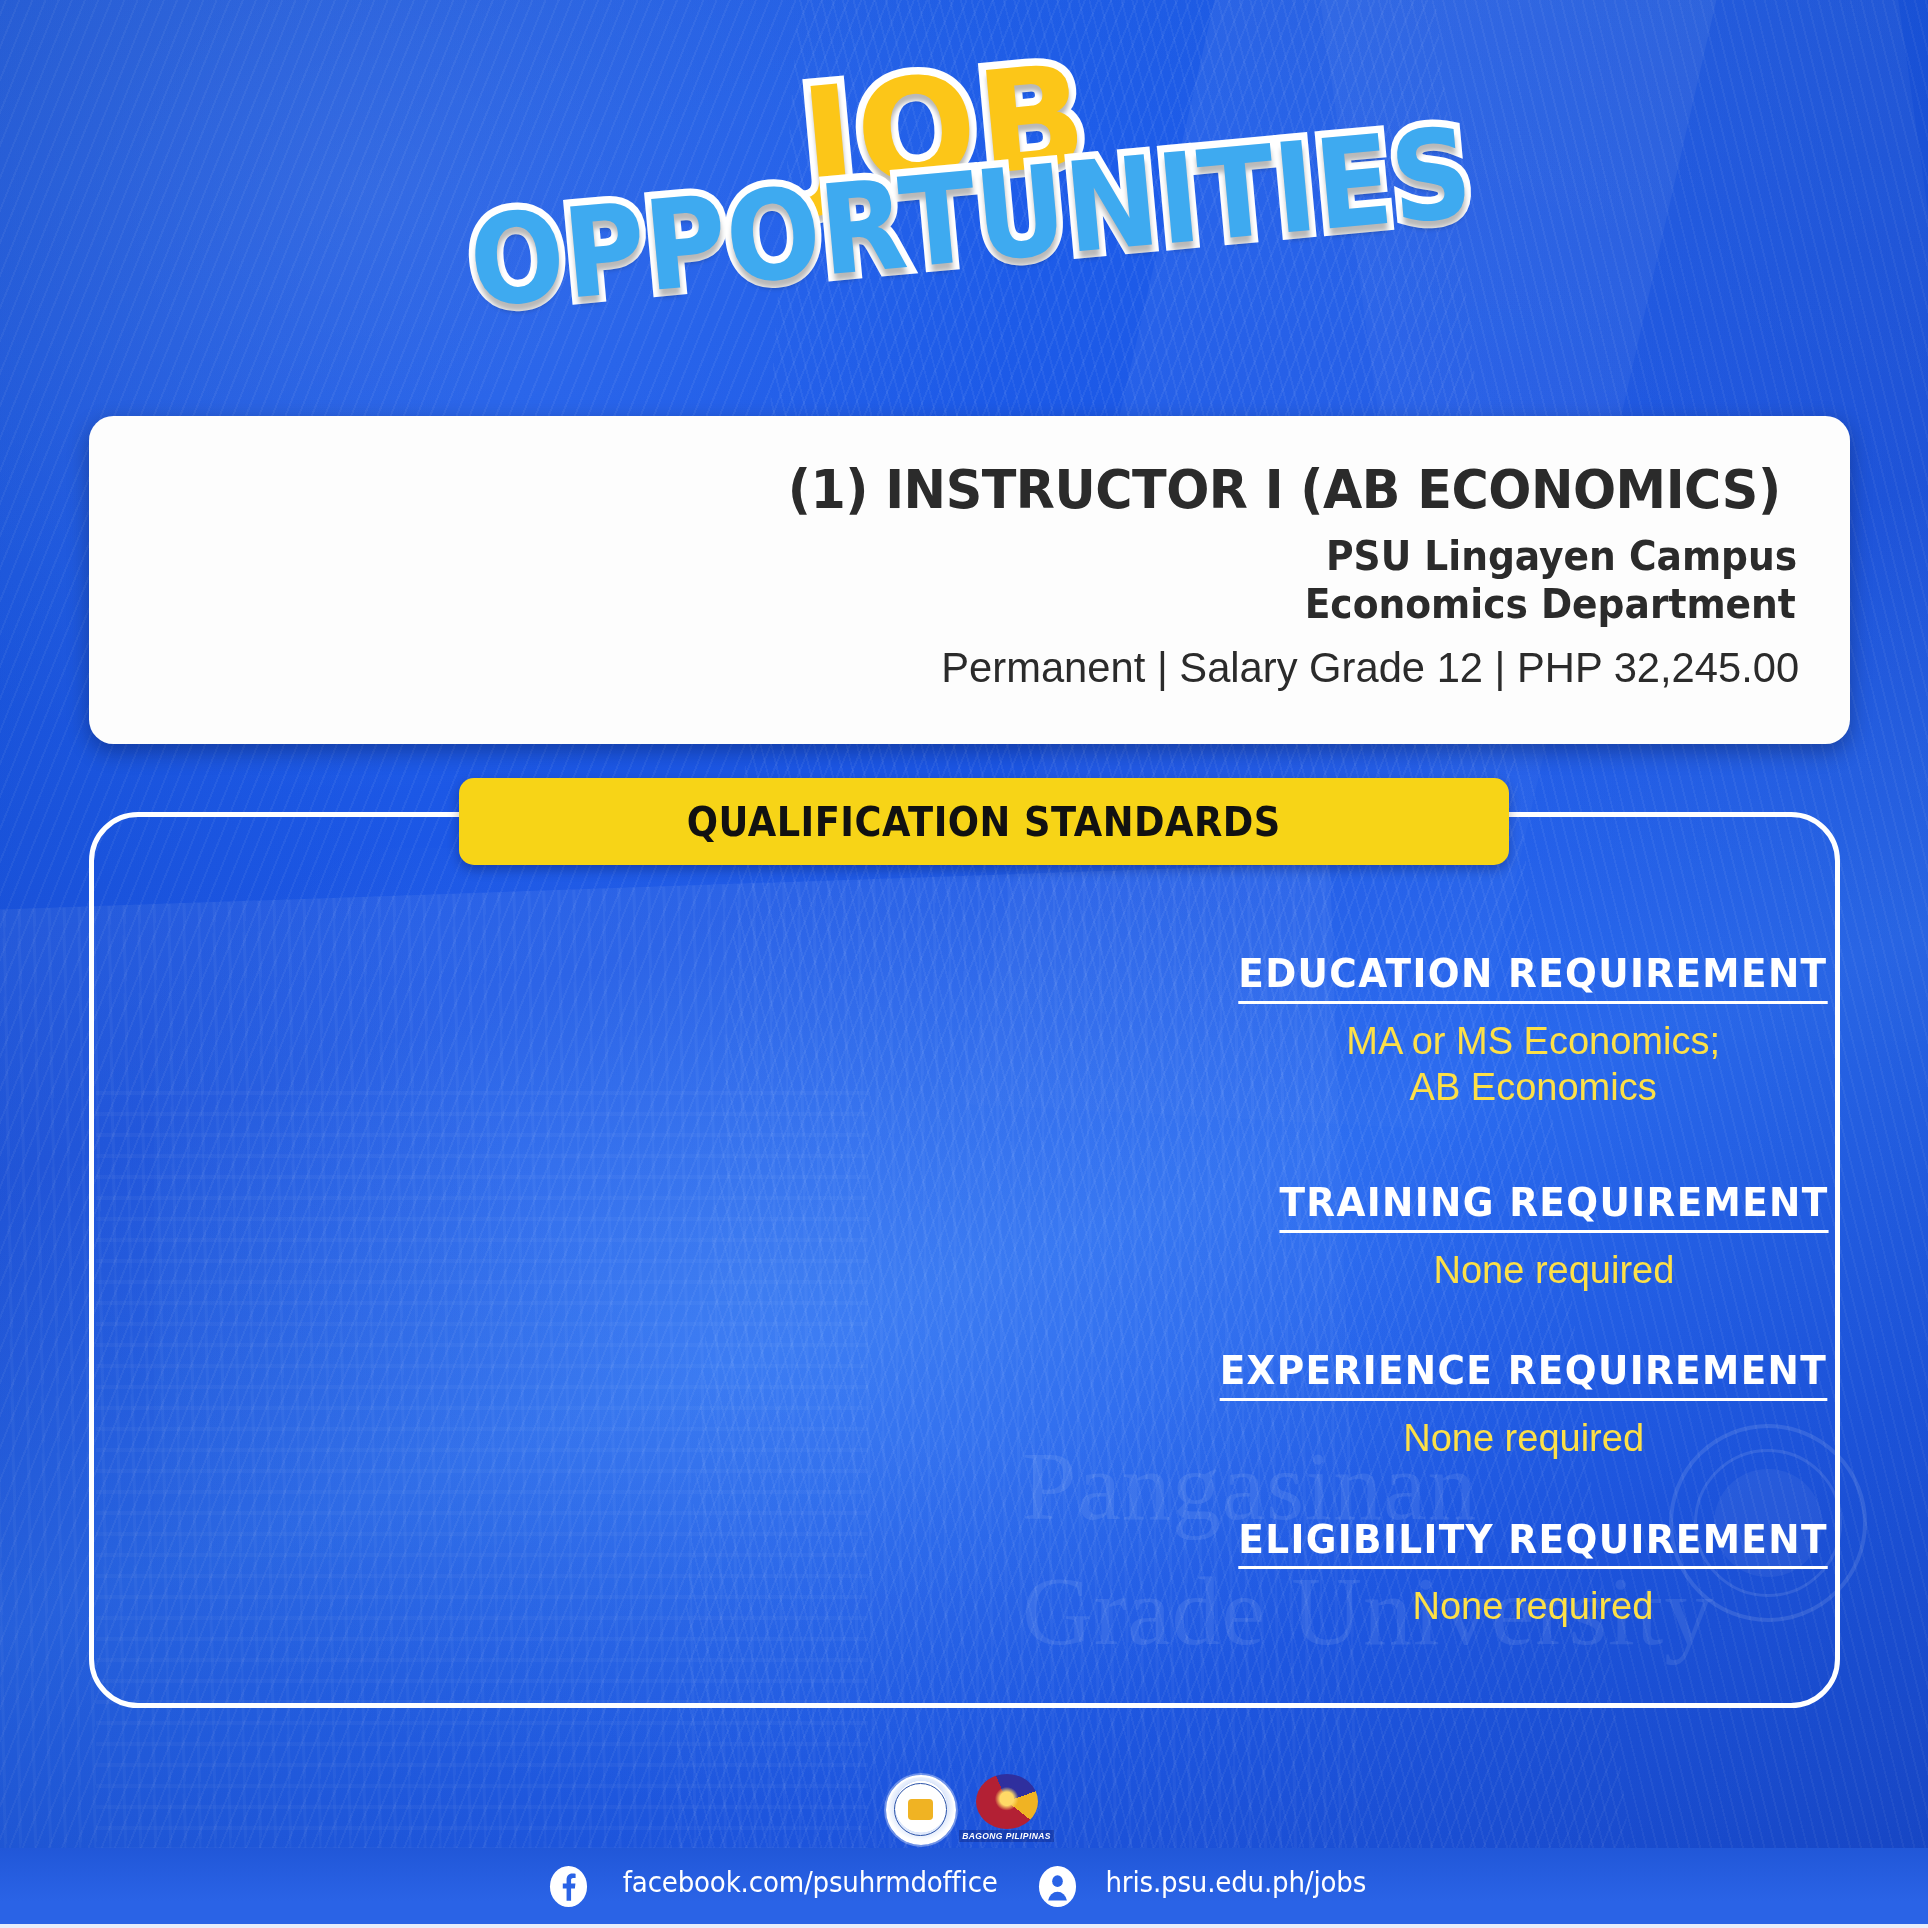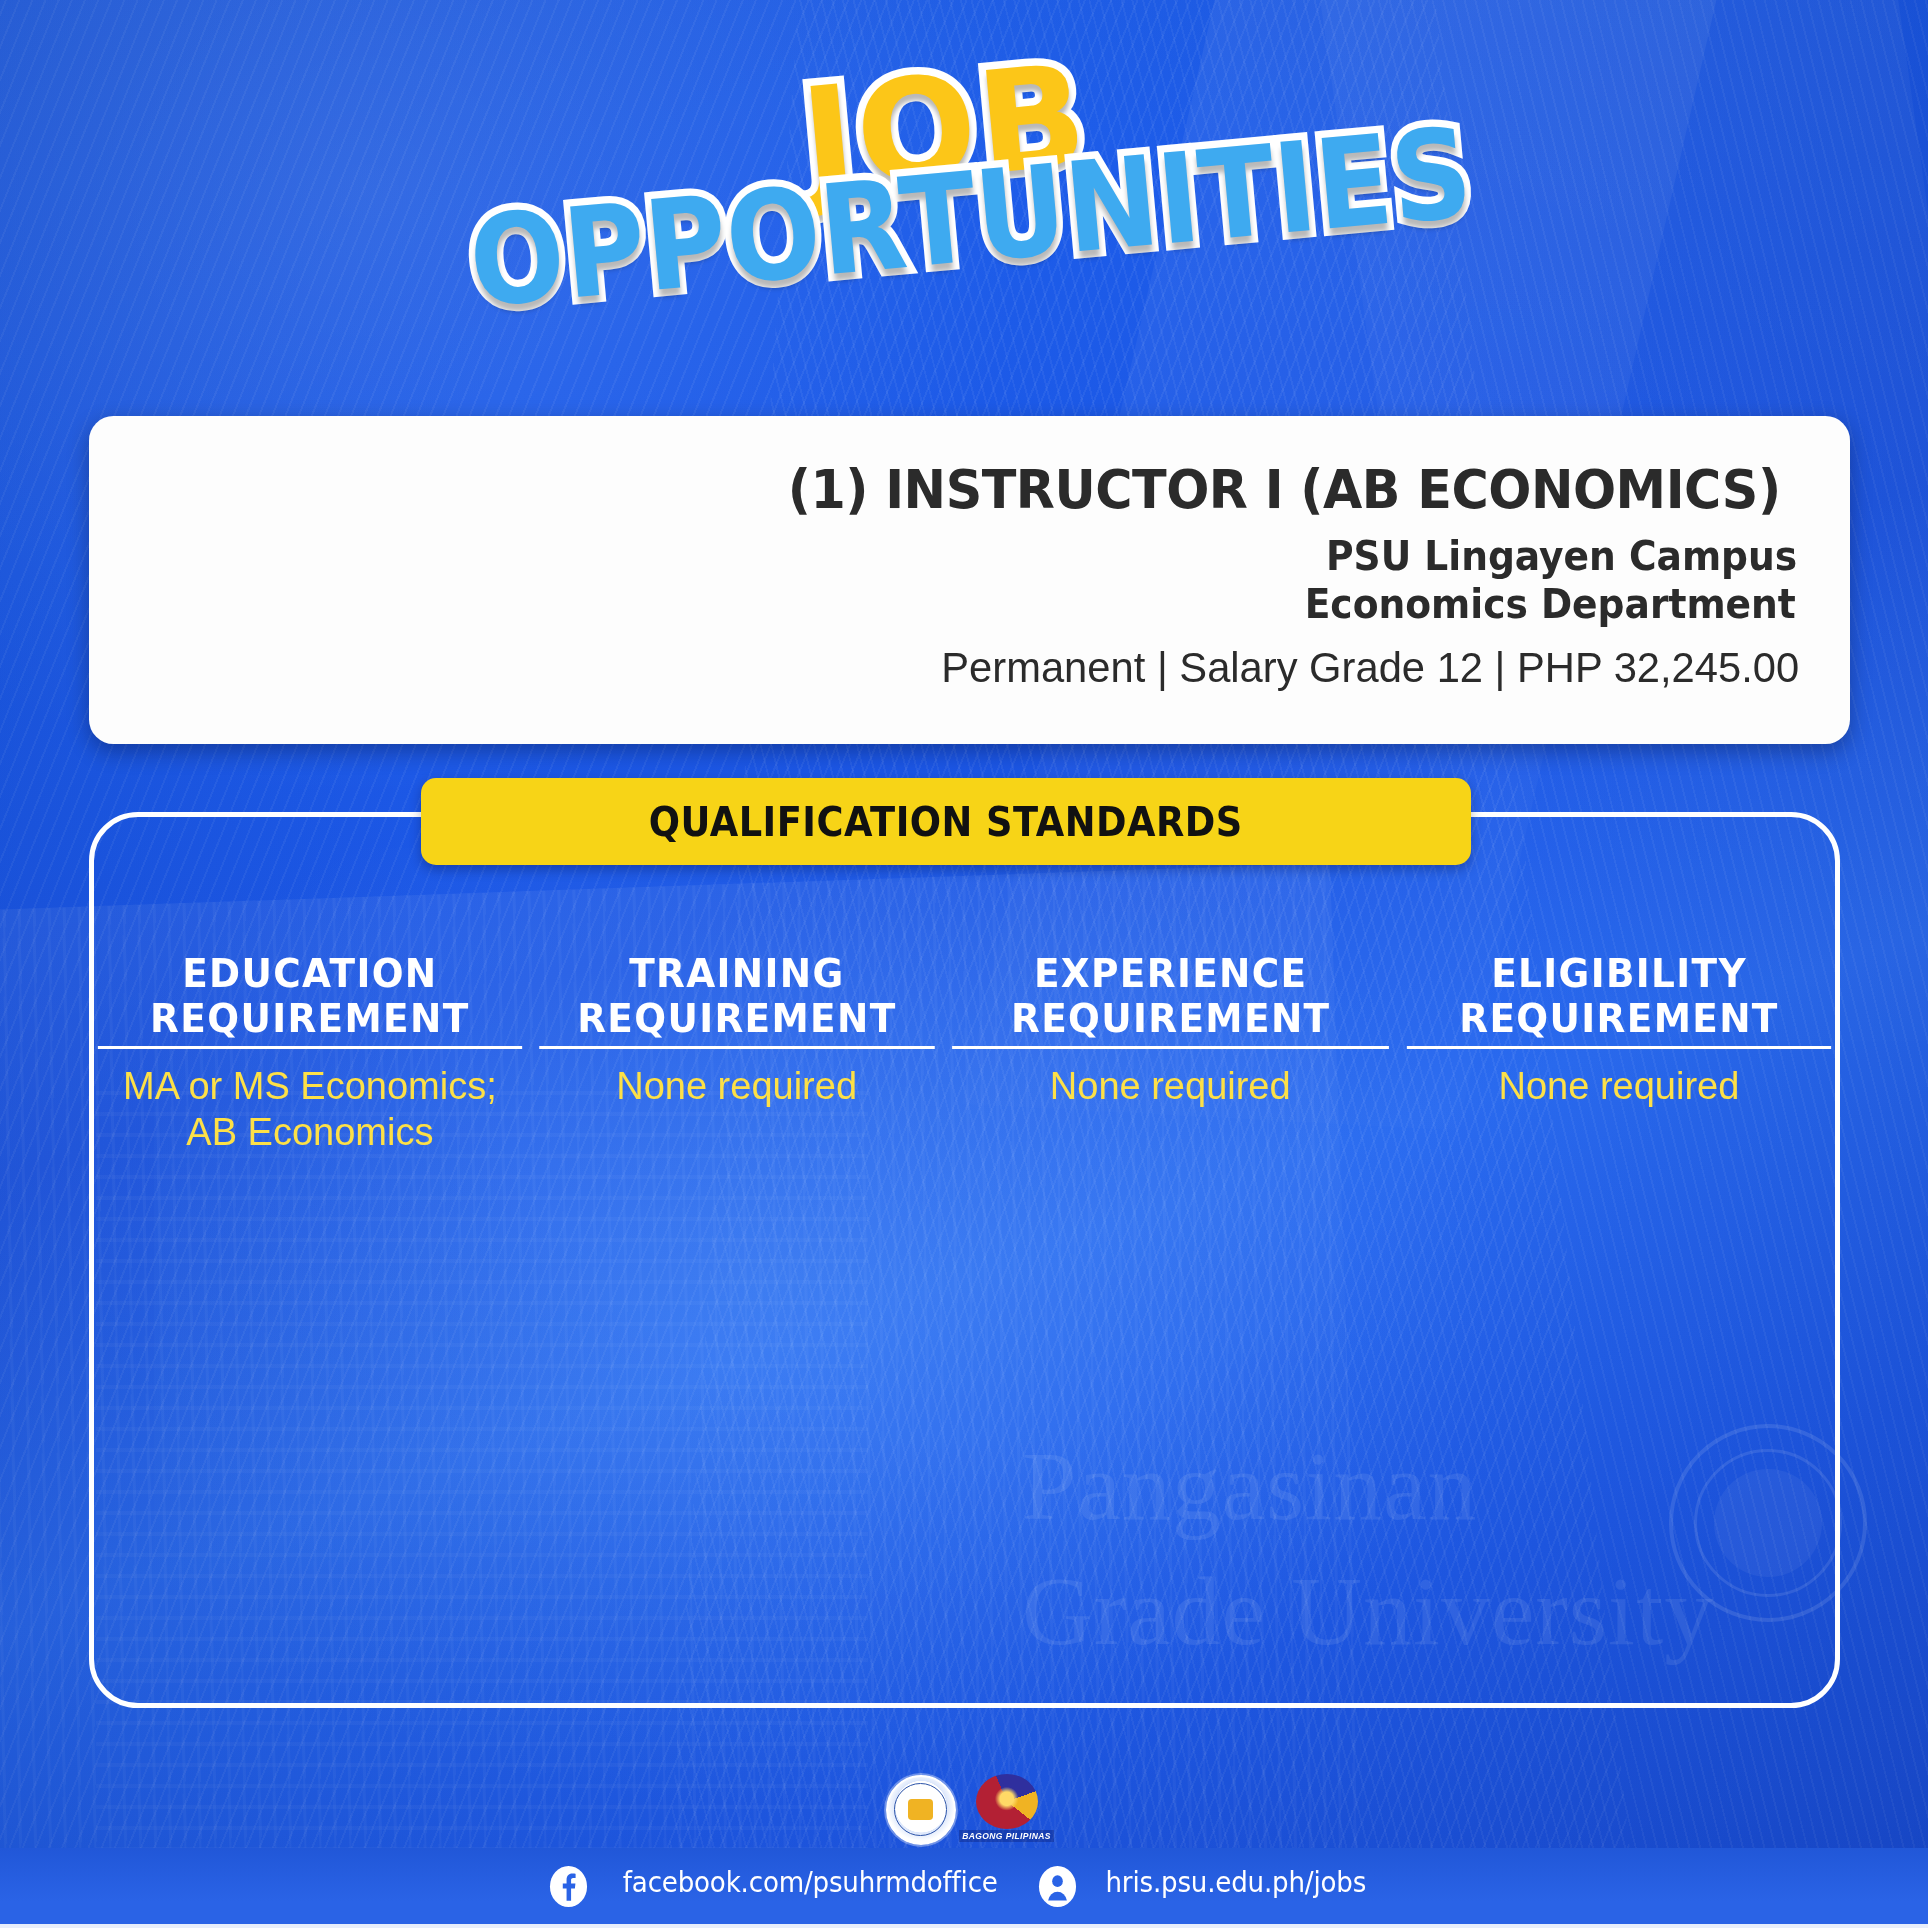--- a/index.html
+++ b/index.html
@@ -114,35 +114,35 @@
     font-weight:400; font-size:43px; color:#2b2b2b;
     text-align:center; margin-top:15px; transform:scaleX(.97);
   }
 
   
   #qualpanel{
     position:absolute; left:89px; top:812px; width:1751px; height:896px;
     border:5.6px solid #ffffff; border-radius:49px;
   }
   #qualbanner{
-    position:absolute; left:421px; top:778px; width:1050px; height:87px;
+    position:absolute; left:459px; top:778px; width:1050px; height:87px;
     background:#f7d417; border-radius:15px;
     box-shadow:0 4.7px 11.3px rgba(0,0,40,.28);
     display:flex; align-items:center; justify-content:center;
   }
   #qualbanner span{
     font-family:"DejaVu Sans", sans-serif;
     font-weight:bold; font-size:40px; color:#111111;
     letter-spacing:0.5px; transform:scaleX(.92);
   }
 
   
   #reqs{
     position:absolute; left:89px; top:951px; width:1751px;
-    display:flex; flex-direction:row; align-items:flex-start;
+    display:flex; flex-direction:column; align-items:flex-end;
   }
   .req{ text-align:center; }
   .req-label{
     display:inline-block;
     font-family:"DejaVu Sans", sans-serif;
     font-weight:bold; font-size:39px; color:#ffffff;
     letter-spacing:1.4px;
     border-bottom:3.8px solid #ffffff;
     padding-bottom:4.7px;
     transform:scaleX(.96);

